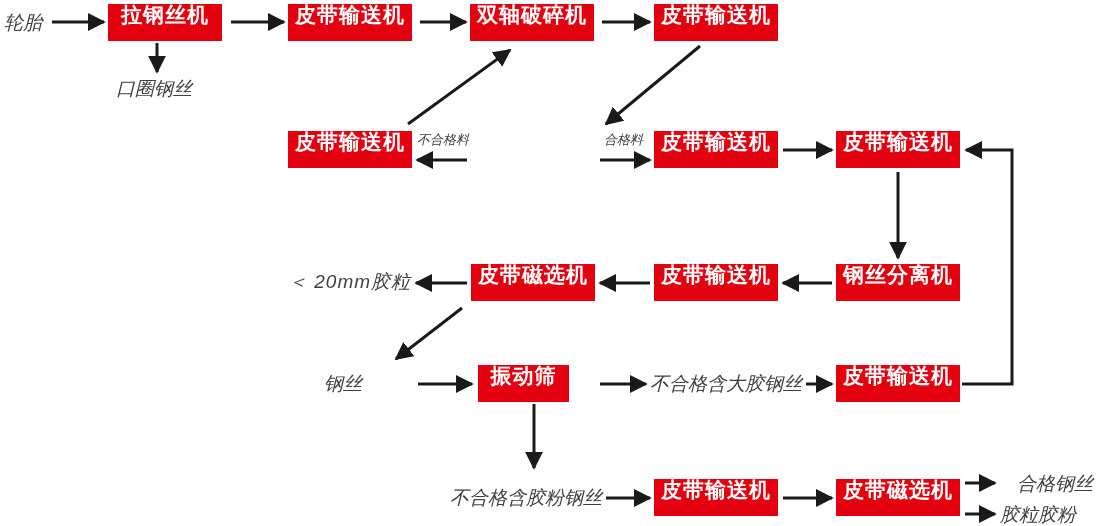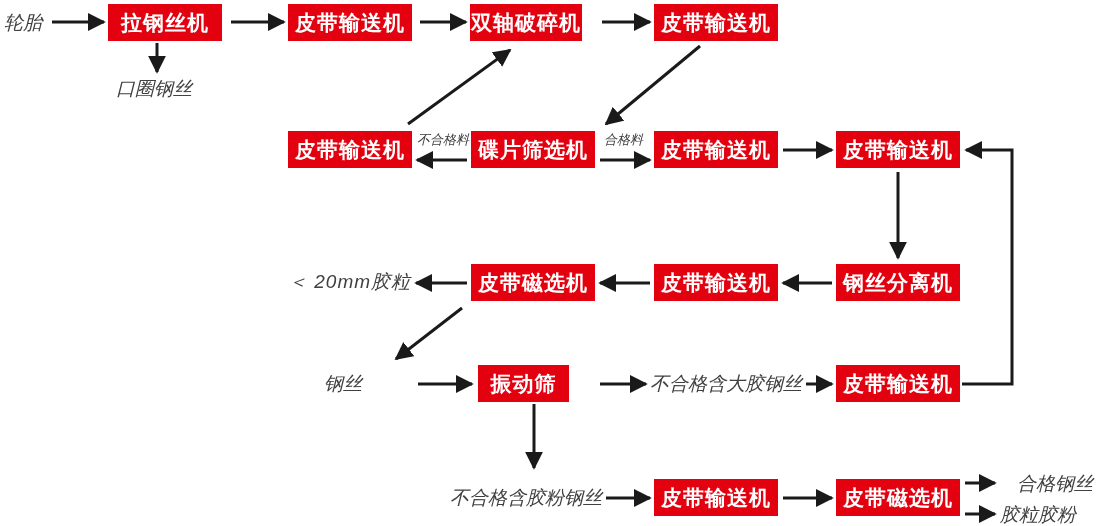--- a/index.html
+++ b/index.html
@@ -20,21 +20,20 @@
   #edge-layer {
     position: absolute; left: 0; top: 0;
     width: 1110px; height: 526px;
     pointer-events: none;
   }
   .node {
     position: absolute;
     background: #E3000F;
     color: #ffffff;
     display: flex;
-    align-items: center;
     justify-content: center;
     font-weight: bold;
     letter-spacing: 1px;
     line-height: 1;
     white-space: nowrap;
     font-size: 21px;
   }
   .label {
     position: absolute;
     color: #404040;
@@ -103,32 +102,29 @@
       <line x1="965" y1="514" x2="995" y2="514" marker-end="url(#ah)"></line>
     </g>
   </svg>
 
   <div class="node" style="left:108px;top:4px;width:114px;height:37px;">
     <span>拉钢丝机</span>
   </div>
   <div class="node" style="left:288px;top:4px;width:124px;height:37px;">
     <span>皮带输送机</span>
   </div>
-  <div class="node" style="left:470px;top:4px;width:112px;height:37px;">
+  <div class="node" style="left:470px;top:4px;width:124px;height:37px;">
     <span>双轴破碎机</span>
   </div>
   <div class="node" style="left:654px;top:4px;width:124px;height:37px;">
     <span>皮带输送机</span>
   </div>
 
   <div class="node" style="left:288px;top:131px;width:124px;height:37px;">
     <span>皮带输送机</span>
-  </div>
-  <div class="node" style="left:471px;top:131px;width:124px;height:37px;">
-    <span>碟片筛选机</span>
   </div>
   <div class="node" style="left:654px;top:131px;width:124px;height:37px;">
     <span>皮带输送机</span>
   </div>
   <div class="node" style="left:836px;top:131px;width:124px;height:37px;">
     <span>皮带输送机</span>
   </div>
 
   <div class="node" style="left:471px;top:264px;width:124px;height:37px;">
     <span>皮带磁选机</span>

